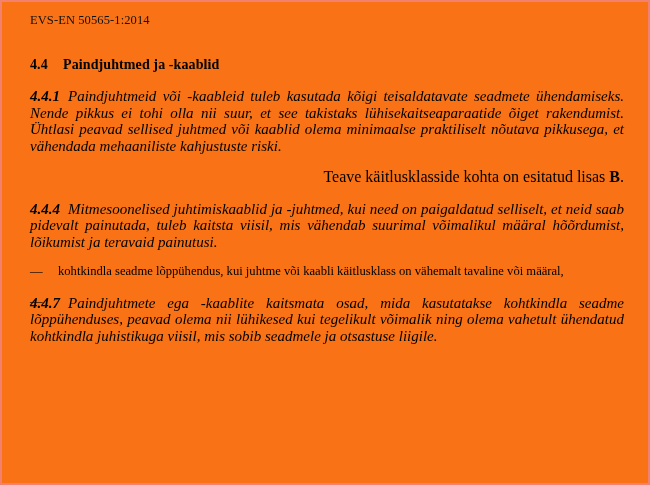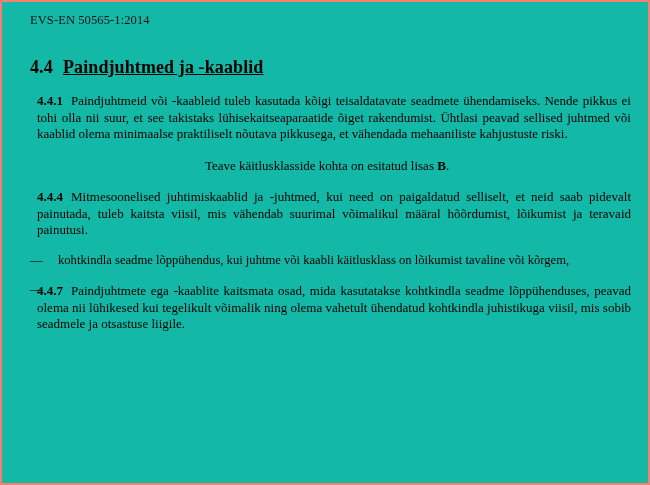--- a/index.html
+++ b/index.html
@@ -5,72 +5,72 @@
   html, body {
     margin: 0;
     padding: 0;
     background: #ffffff;
   }
   .page {
     position: relative;
     width: 650px;
     height: 485px;
     box-sizing: border-box;
-    background: #14b8a6;
+    background: #f97316;
     border: 2px solid #f2816f;
     overflow: hidden;
     font-family: "Liberation Serif", "DejaVu Serif", serif;
     color: #000000;
   }
   .content {
     position: absolute;
     left: 28px;
     top: 0;
     width: 594px;
   }
   .running-head {
     font-size: 12.5px;
     line-height: 1.2;
     margin-top: 11px;
     letter-spacing: 0.1px;
     color: #111;
   }
   .sec-heading {
-    font-size: 18px;
+    font-size: 14px;
     font-weight: bold;
     margin-top: 29px;
     letter-spacing: 0.1px;
-    text-decoration: underline;
   }
   .sec-heading .num {
     display: inline-block;
     min-width: 33px;
   }
   p.para {
-    font-size: 13px;
+    font-size: 15px;
     line-height: 16.55px;
     text-align: justify;
-    margin: 7px;
+    margin: 0;
     margin-top: 15px;
     text-justify: inter-word;
+    font-style: italic;
   }
   p.para .clnum {
     font-weight: bold;
     letter-spacing: 0px;
   }
   p.para .gap {
     display: inline-block;
     width: 8px;
   }
   p.plain {
-    font-size: 13px;
+    font-size: 16px;
     line-height: 16.55px;
     margin: 0;
     margin-top: 15px;
-    text-align: center;
+    text-align: right;
   }
   p.plain b { font-weight: bold; }
   ul.dashlist {
     list-style: none;
     margin: 0;
     padding: 0;
   }
   ul.dashlist li {
     font-size: 12.6px;
     line-height: 16.55px;
@@ -108,21 +108,21 @@
     <p class="para p441"><span class="clnum">4.4.1</span><span class="gap"></span><span>Paindjuhtmeid või -kaableid tuleb kasutada kõigi teisaldatavate seadmete ühendamiseks. Nende pikkus ei tohi olla nii suur, et see takistaks lühisekaitseaparaatide õiget rakendumist. Ühtlasi peavad sellised juhtmed või kaablid olema minimaalse praktiliselt nõutava pikkusega, et vähendada mehaaniliste kahjustuste riski.</span></p>
 
 
     <p class="plain"><span>Teave käitlusklasside kohta on esitatud lisas </span><b>B</b><span>.</span></p>
 
 
     <p class="para p444"><span class="clnum">4.4.4</span><span class="gap"></span><span>Mitmesoonelised juhtimiskaablid ja -juhtmed, kui need on paigaldatud selliselt, et neid saab pidevalt painutada, tuleb kaitsta viisil, mis vähendab suurimal võimalikul määral hõõrdumist, lõikumist ja teravaid painutusi.</span></p>
 
 
     <ul class="dashlist">
-      <li><span class="dash">—</span><span>kohtkindla seadme lõppühendus, kui juhtme või kaabli käitlusklass on lõikumist tavaline või kõrgem,</span></li>
+      <li><span class="dash">—</span><span>kohtkindla seadme lõppühendus, kui juhtme või kaabli käitlusklass on vähemalt tavaline või määral,</span></li>
       <li><span class="dash">—</span></li>
     </ul>
 
 
     <p class="para p447"><span class="clnum">4.4.7</span><span class="gap"></span><span>Paindjuhtmete ega -kaablite kaitsmata osad, mida kasutatakse kohtkindla seadme lõppühenduses, peavad olema nii lühikesed kui tegelikult võimalik ning olema vahetult ühendatud kohtkindla juhistikuga viisil, mis sobib seadmele ja otsastuse liigile.</span></p>
 
   </div>
 </div>
 
 </body></html>

